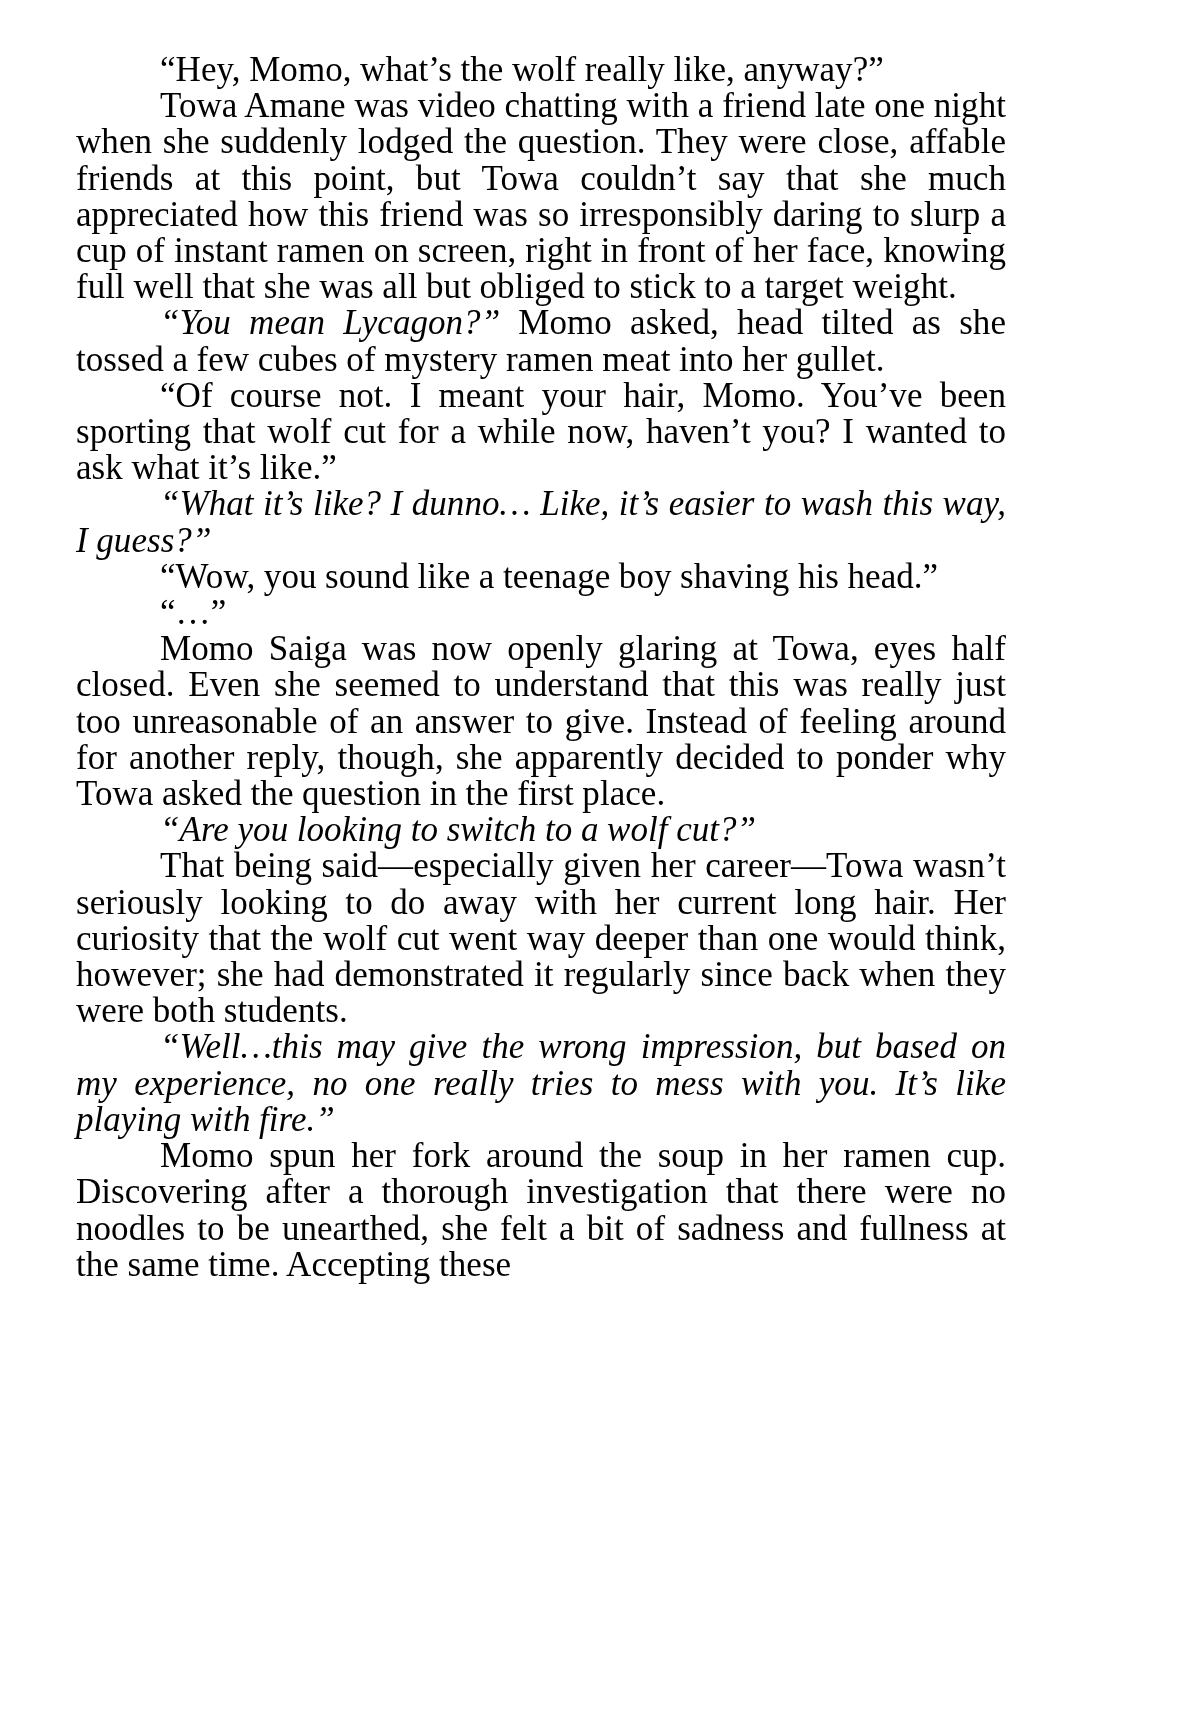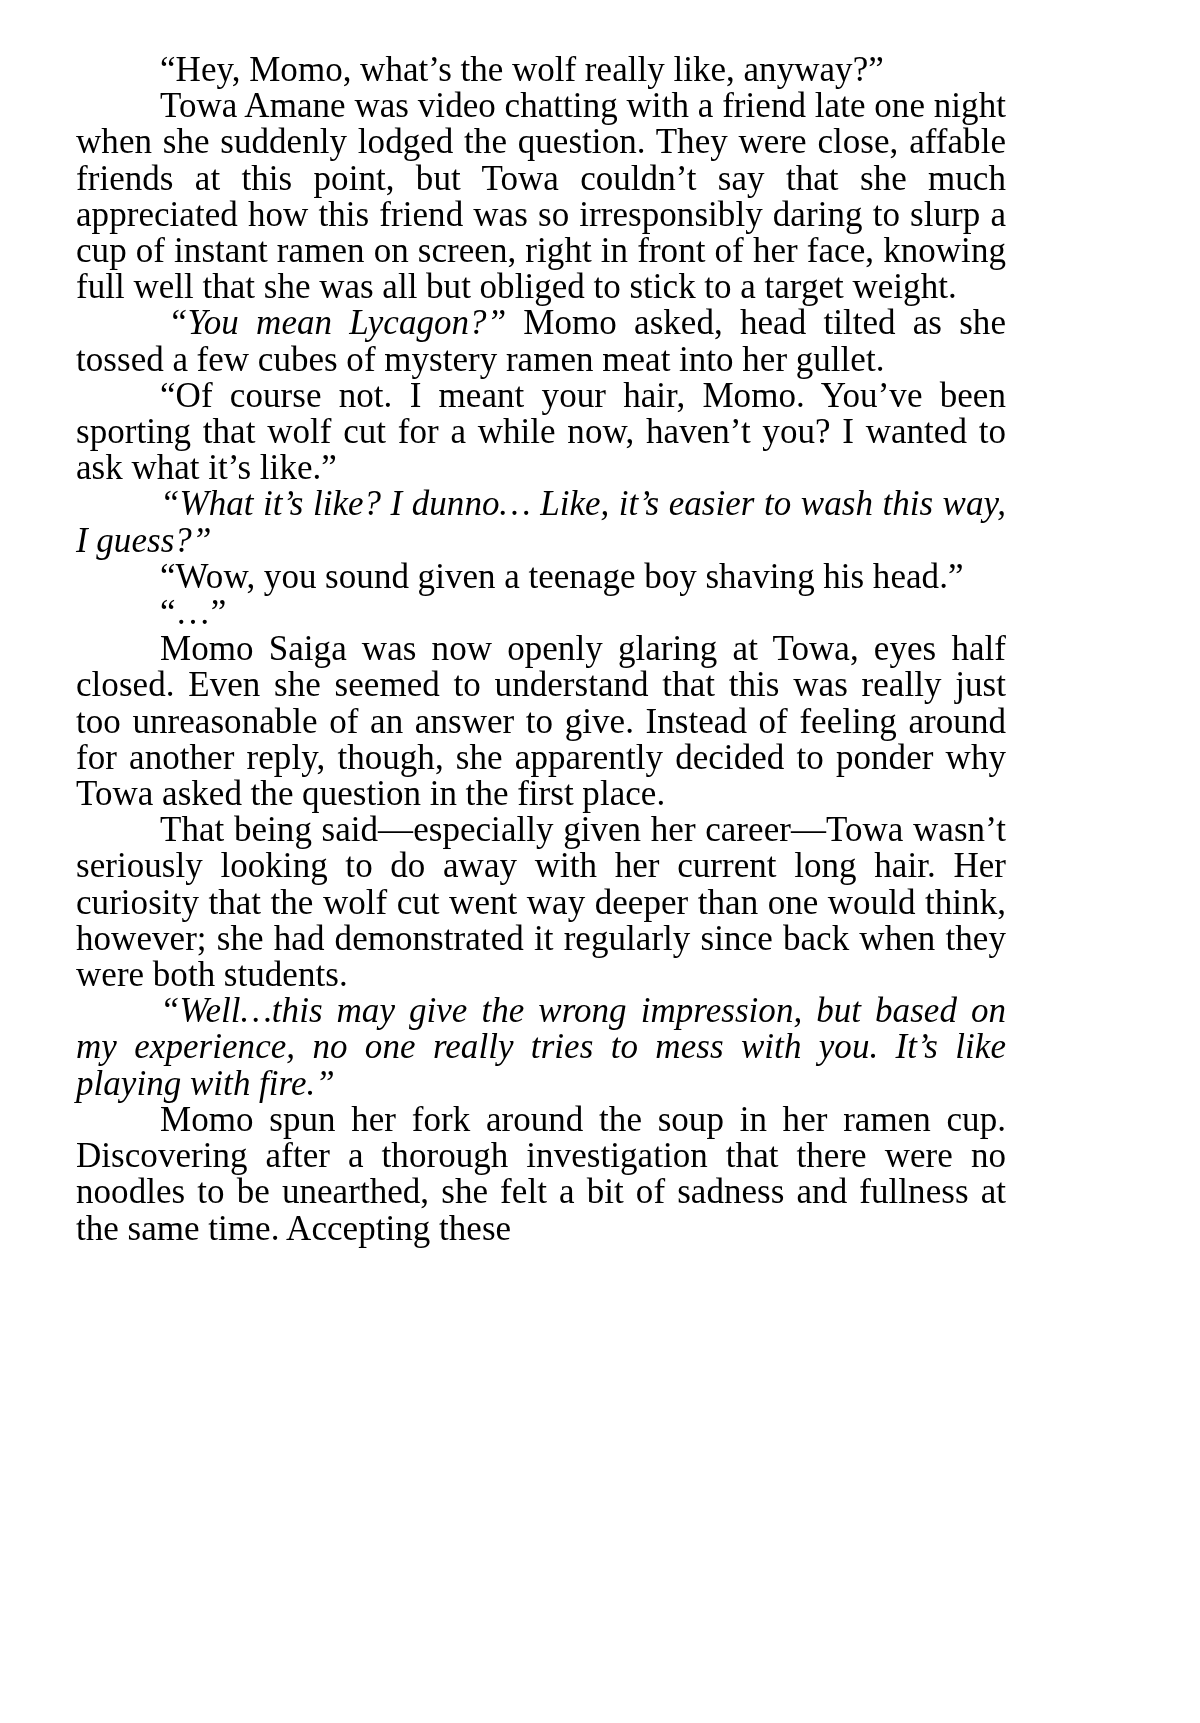--- a/index.html
+++ b/index.html
@@ -36,21 +36,20 @@
     -webkit-hyphens: none;
     hyphens: none;
     word-spacing: -0.2px;
     letter-spacing: 0.05px;
   }
   p.para.last-line-loose {
     text-align-last: left;
   }
   em, .ital {
     font-style: italic;
-    margin-left: 8px;
   }
   .roman {
     font-style: normal;
   }
 </style>
 </head>
 <body>
 
 <div class="page">
   <div class="text-block">
@@ -58,26 +57,27 @@
     <p class="para">“Hey, Momo, what’s the wolf really like, anyway?”</p>
 
     <p class="para">Towa Amane was video chatting with a friend late one night when she suddenly lodged the question. They were close, affable friends at this point, but Towa couldn’t say that she much appreciated how this friend was so irresponsibly daring to slurp a cup of instant ramen on screen, right in front of her face, knowing full well that she was all but obliged to stick to a target weight.</p>
 
     <p class="para"><em class="ital">“You mean Lycagon?”</em><span class="roman"> Momo asked, head tilted as she tossed a few cubes of mystery ramen meat into her gullet.</span></p>
 
     <p class="para">“Of course not. I meant your hair, Momo. You’ve been sporting that wolf cut for a while now, haven’t you? I wanted to ask what it’s like.”</p>
 
     <p class="para last-line-loose ital">“What it’s like? I dunno… Like, it’s easier to wash this way, I guess?”</p>
 
-    <p class="para">“Wow, you sound given a teenage boy shaving his head.”</p>
+    <p class="para">“Wow, you sound like a teenage boy shaving his head.”</p>
 
     <p class="para">“…”</p>
 
     <p class="para">Momo Saiga was now openly glaring at Towa, eyes half closed. Even she seemed to understand that this was really just too unreasonable of an answer to give. Instead of feeling around for another reply, though, she apparently decided to ponder why Towa asked the question in the first place.</p>
 
+    <p class="para ital">“Are you looking to switch to a wolf cut?”</p>
 
 
 
     <p class="para">That being said—especially given her career—Towa wasn’t seriously looking to do away with her current long hair. Her curiosity that the wolf cut went way deeper than one would think, however; she had demonstrated it regularly since back when they were both students.</p>
 
     <p class="para ital">“Well…this may give the wrong impression, but based on my expe­rience, no one really tries to mess with you. It’s like playing with fire.”</p>
 
 
     <p class="para last-line-loose">Momo spun her fork around the soup in her ramen cup. Discovering after a thorough investigation that there were no noodles to be unearthed, she felt a bit of sadness and fullness at the same time. Accepting these</p>
 

